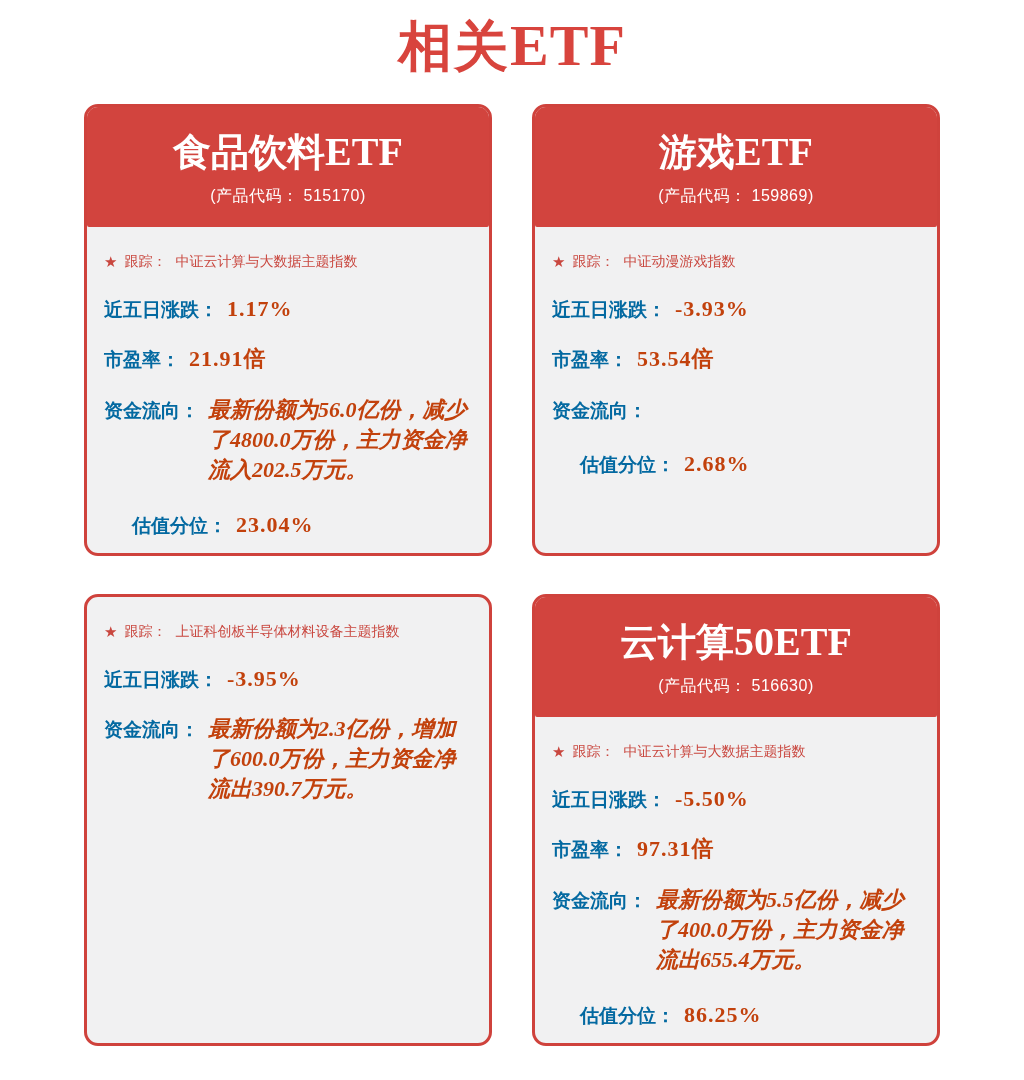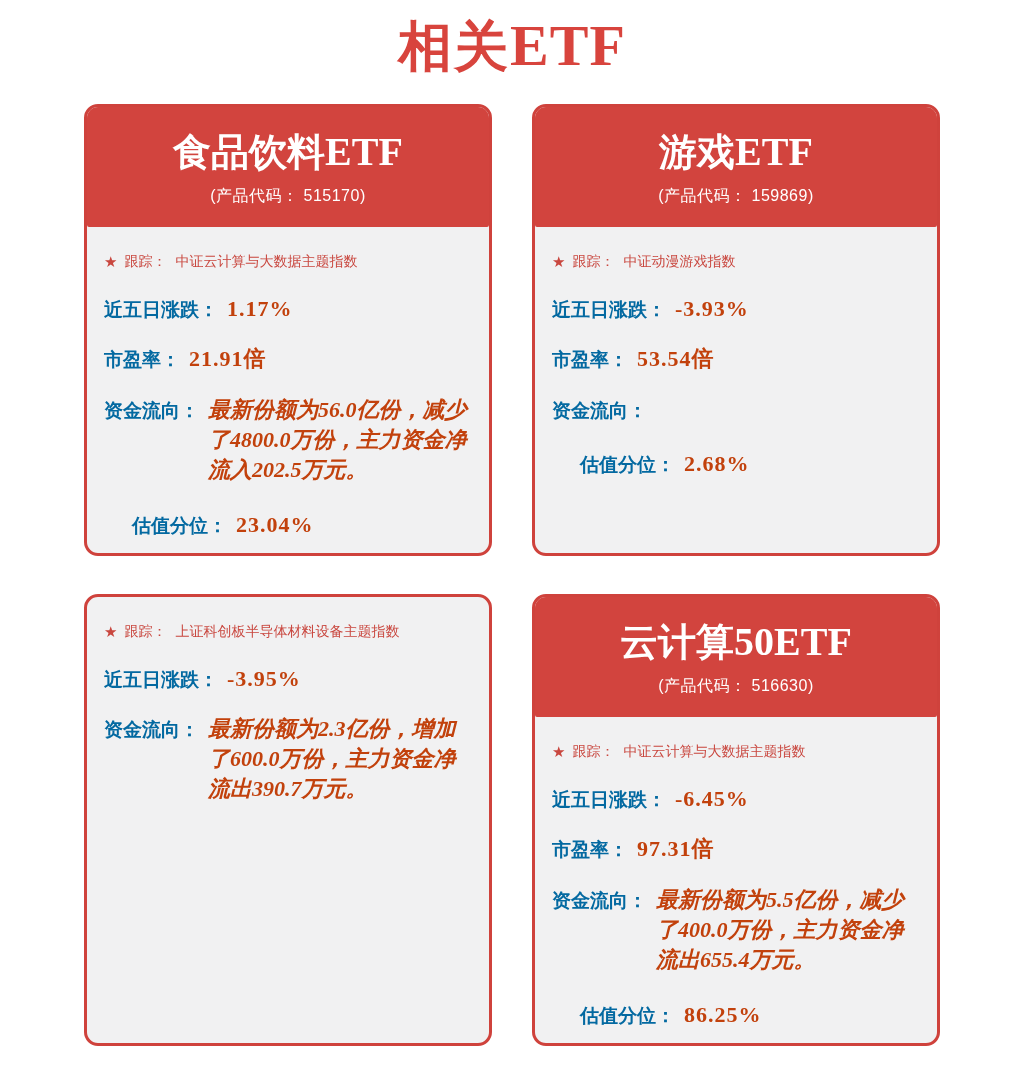--- a/index.html
+++ b/index.html
@@ -225,21 +225,21 @@
         <div class="card-code">(产品代码： 516630)</div>
       </header>
       <div class="card-body">
         <div class="row track-row">
           <span class="star">★</span>
           <span class="track-label">跟踪：</span>
           <span class="index-name">中证云计算与大数据主题指数</span>
         </div>
         <div class="row kv">
           <span class="k">近五日涨跌：</span>
-          <span class="v">-6.45%</span>
+          <span class="v">-5.50%</span>
         </div>
         <div class="row kv">
           <span class="k">市盈率：</span>
           <span class="v">97.31倍</span>
         </div>
         <div class="row kv flow-row">
           <span class="k">资金流向：</span>
           <span class="v flow-text">最新份额为5.5亿份，减少了400.0万份，主力资金净流出655.4万元。</span>
         </div>
         <div class="row kv valuation-row">

